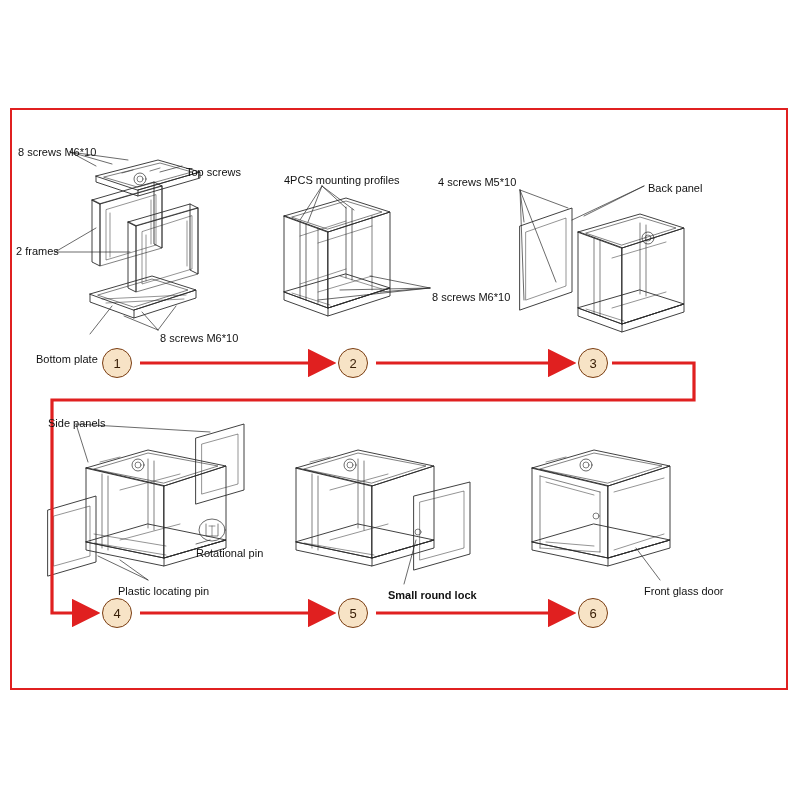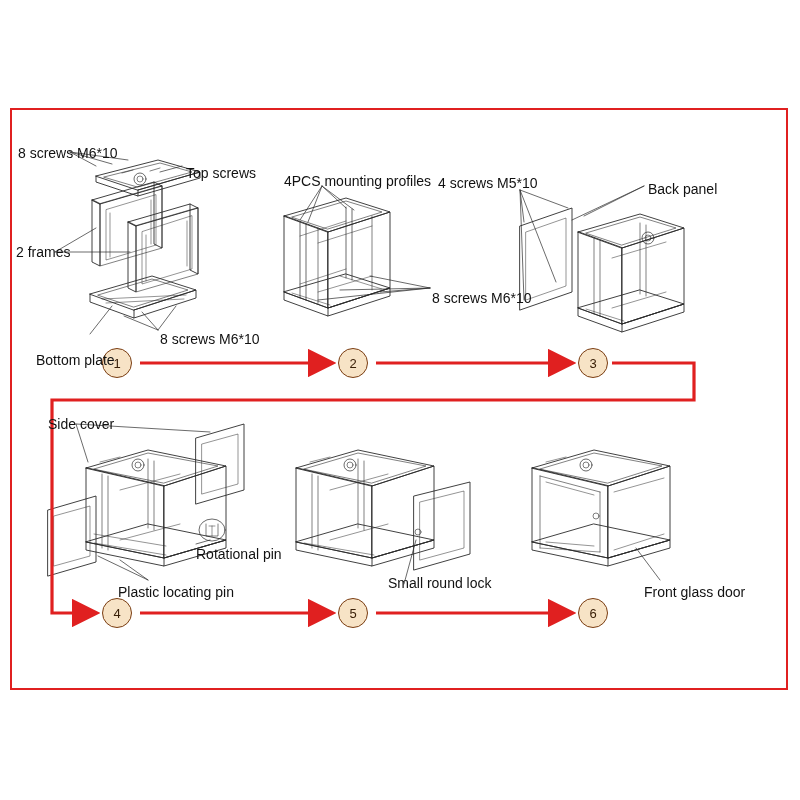--- a/index.html
+++ b/index.html
@@ -33,21 +33,21 @@
   svg.art {
     position: absolute;
     left: 0; top: 0;
     width: 800px;
     height: 800px;
     overflow: visible;
   }
   .lbl {
     position: absolute;
     font-family: "Liberation Sans", sans-serif;
-    font-size: 14px;
+    font-size: 11px;
     color: #111111;
     white-space: nowrap;
     line-height: 1.1;
   }
   .step-badge {
     position: absolute;
     width: 30px;
     height: 30px;
     border-radius: 50%;
     background: #f7e3c6;
@@ -321,19 +321,19 @@
 
   <div class="lbl" style="left:18px;  top:146px;">8  screws M6*10</div>
   <div class="lbl" style="left:186px; top:166px;">Top screws</div>
   <div class="lbl" style="left:16px;  top:245px;">2 frames</div>
   <div class="lbl" style="left:36px;  top:338px;margin-top:15px;">Bottom plate</div>
   <div class="lbl" style="left:160px; top:332px;">8  screws M6*10</div>
   <div class="lbl" style="left:284px; top:174px;">4PCS  mounting profiles</div>
   <div class="lbl" style="left:432px; top:291px;">8  screws M6*10</div>
   <div class="lbl" style="left:438px; top:176px;text-align:center;">4  screws M5*10</div>
   <div class="lbl" style="left:648px; top:182px;">Back panel</div>
-  <div class="lbl" style="left:48px;  top:417px;">Side cover</div>
+  <div class="lbl" style="left:48px;  top:417px;">Side panels</div>
   <div class="lbl" style="left:196px; top:547px;text-align:right;">Rotational pin</div>
   <div class="lbl" style="left:110px; top:585px;margin-left:8px;">Plastic locating pin</div>
-  <div class="lbl" style="left:388px; top:576px;">Small round lock</div>
+  <div class="lbl" style="left:388px; top:589px;font-weight:bold;">Small round lock</div>
   <div class="lbl" style="left:644px; top:585px;">Front glass door</div>
 
 </div>
 
 </body></html>

